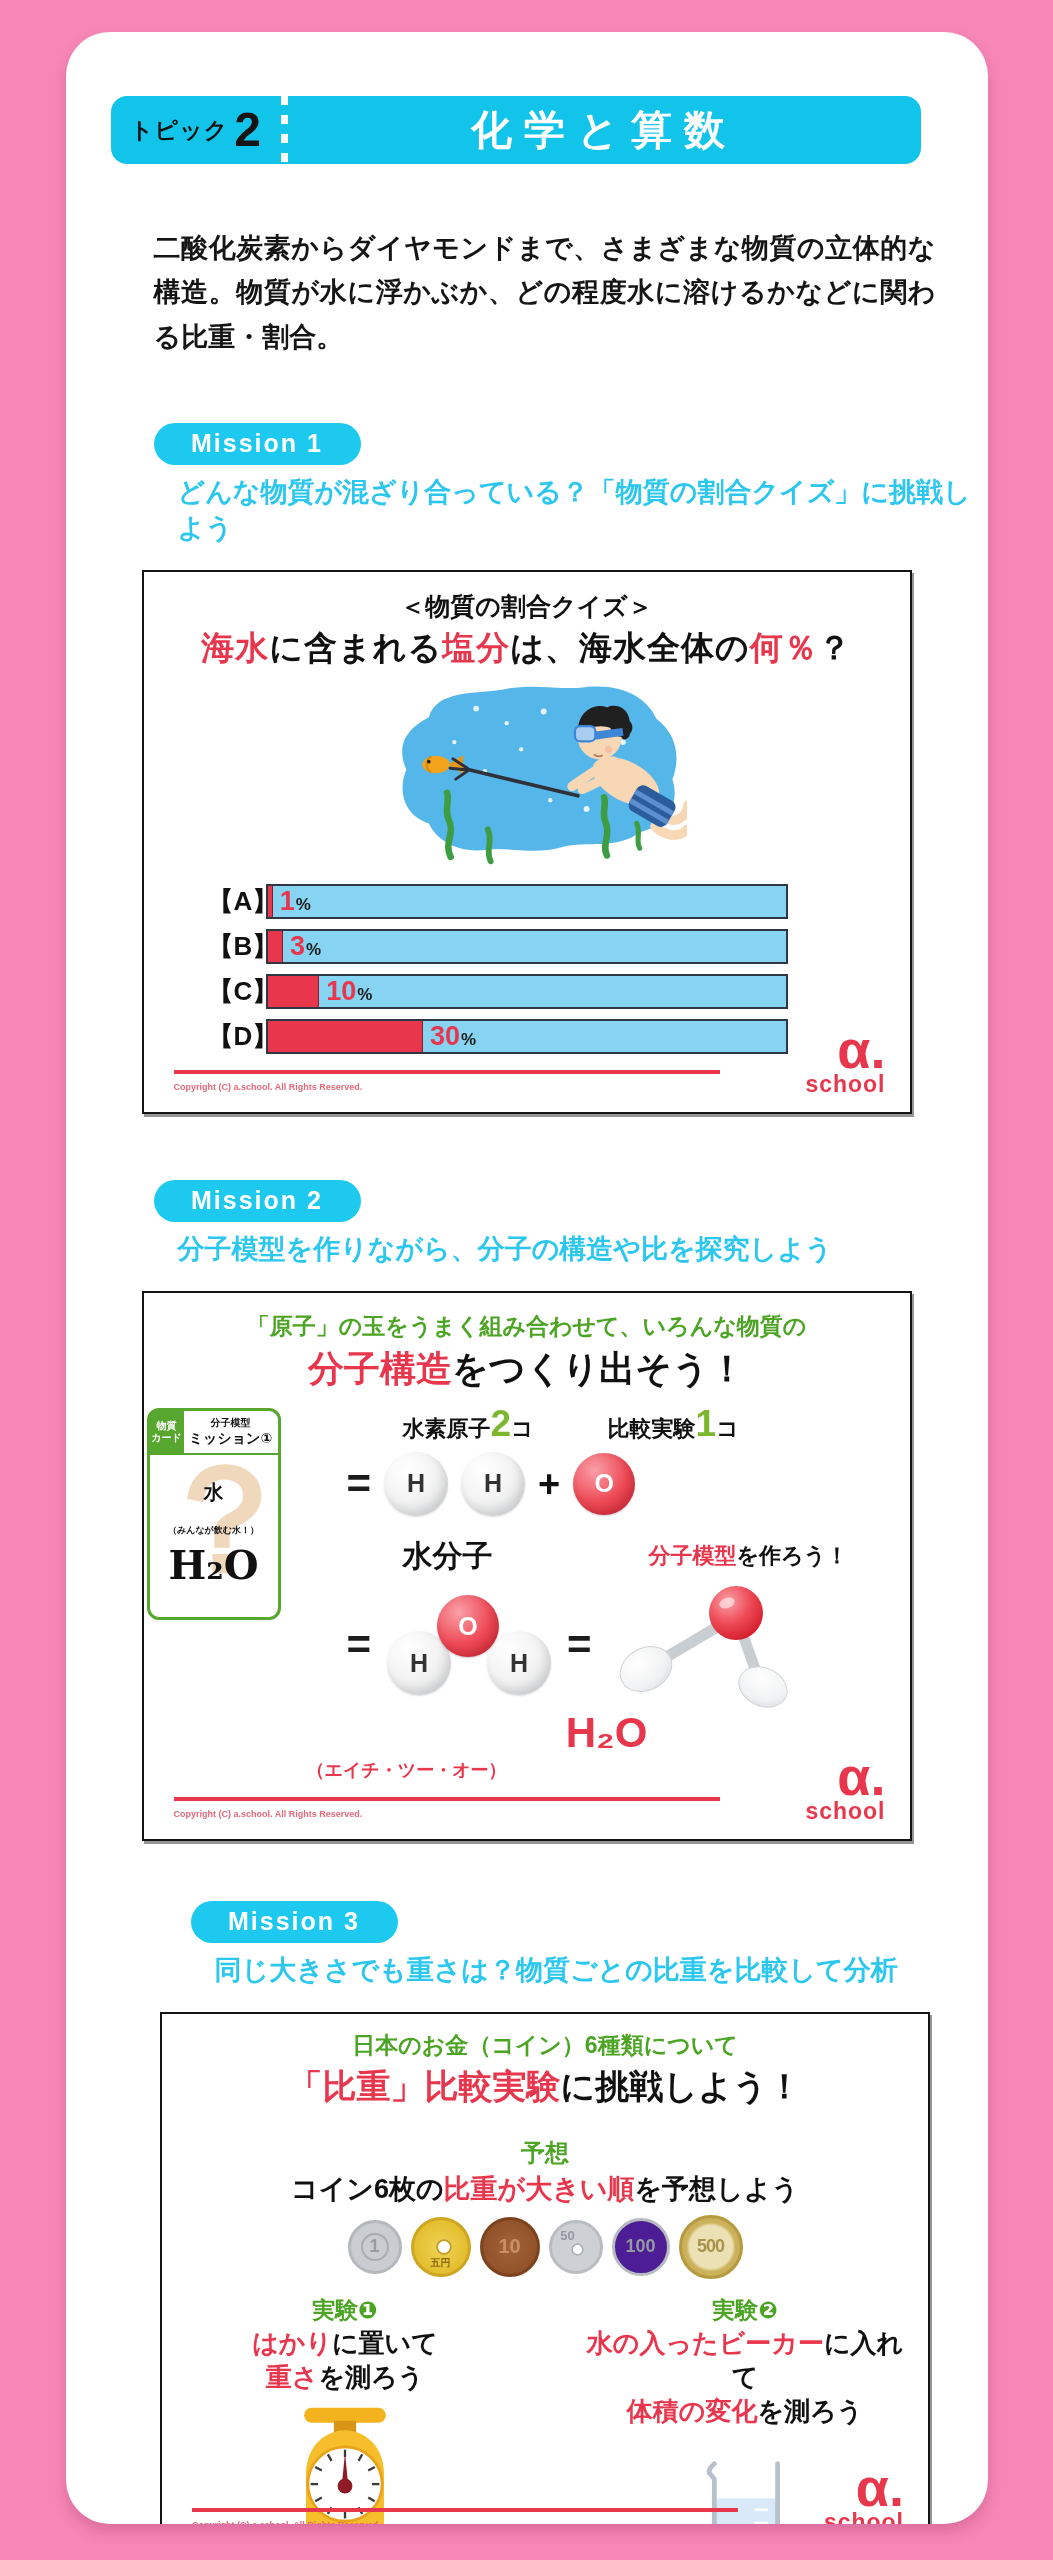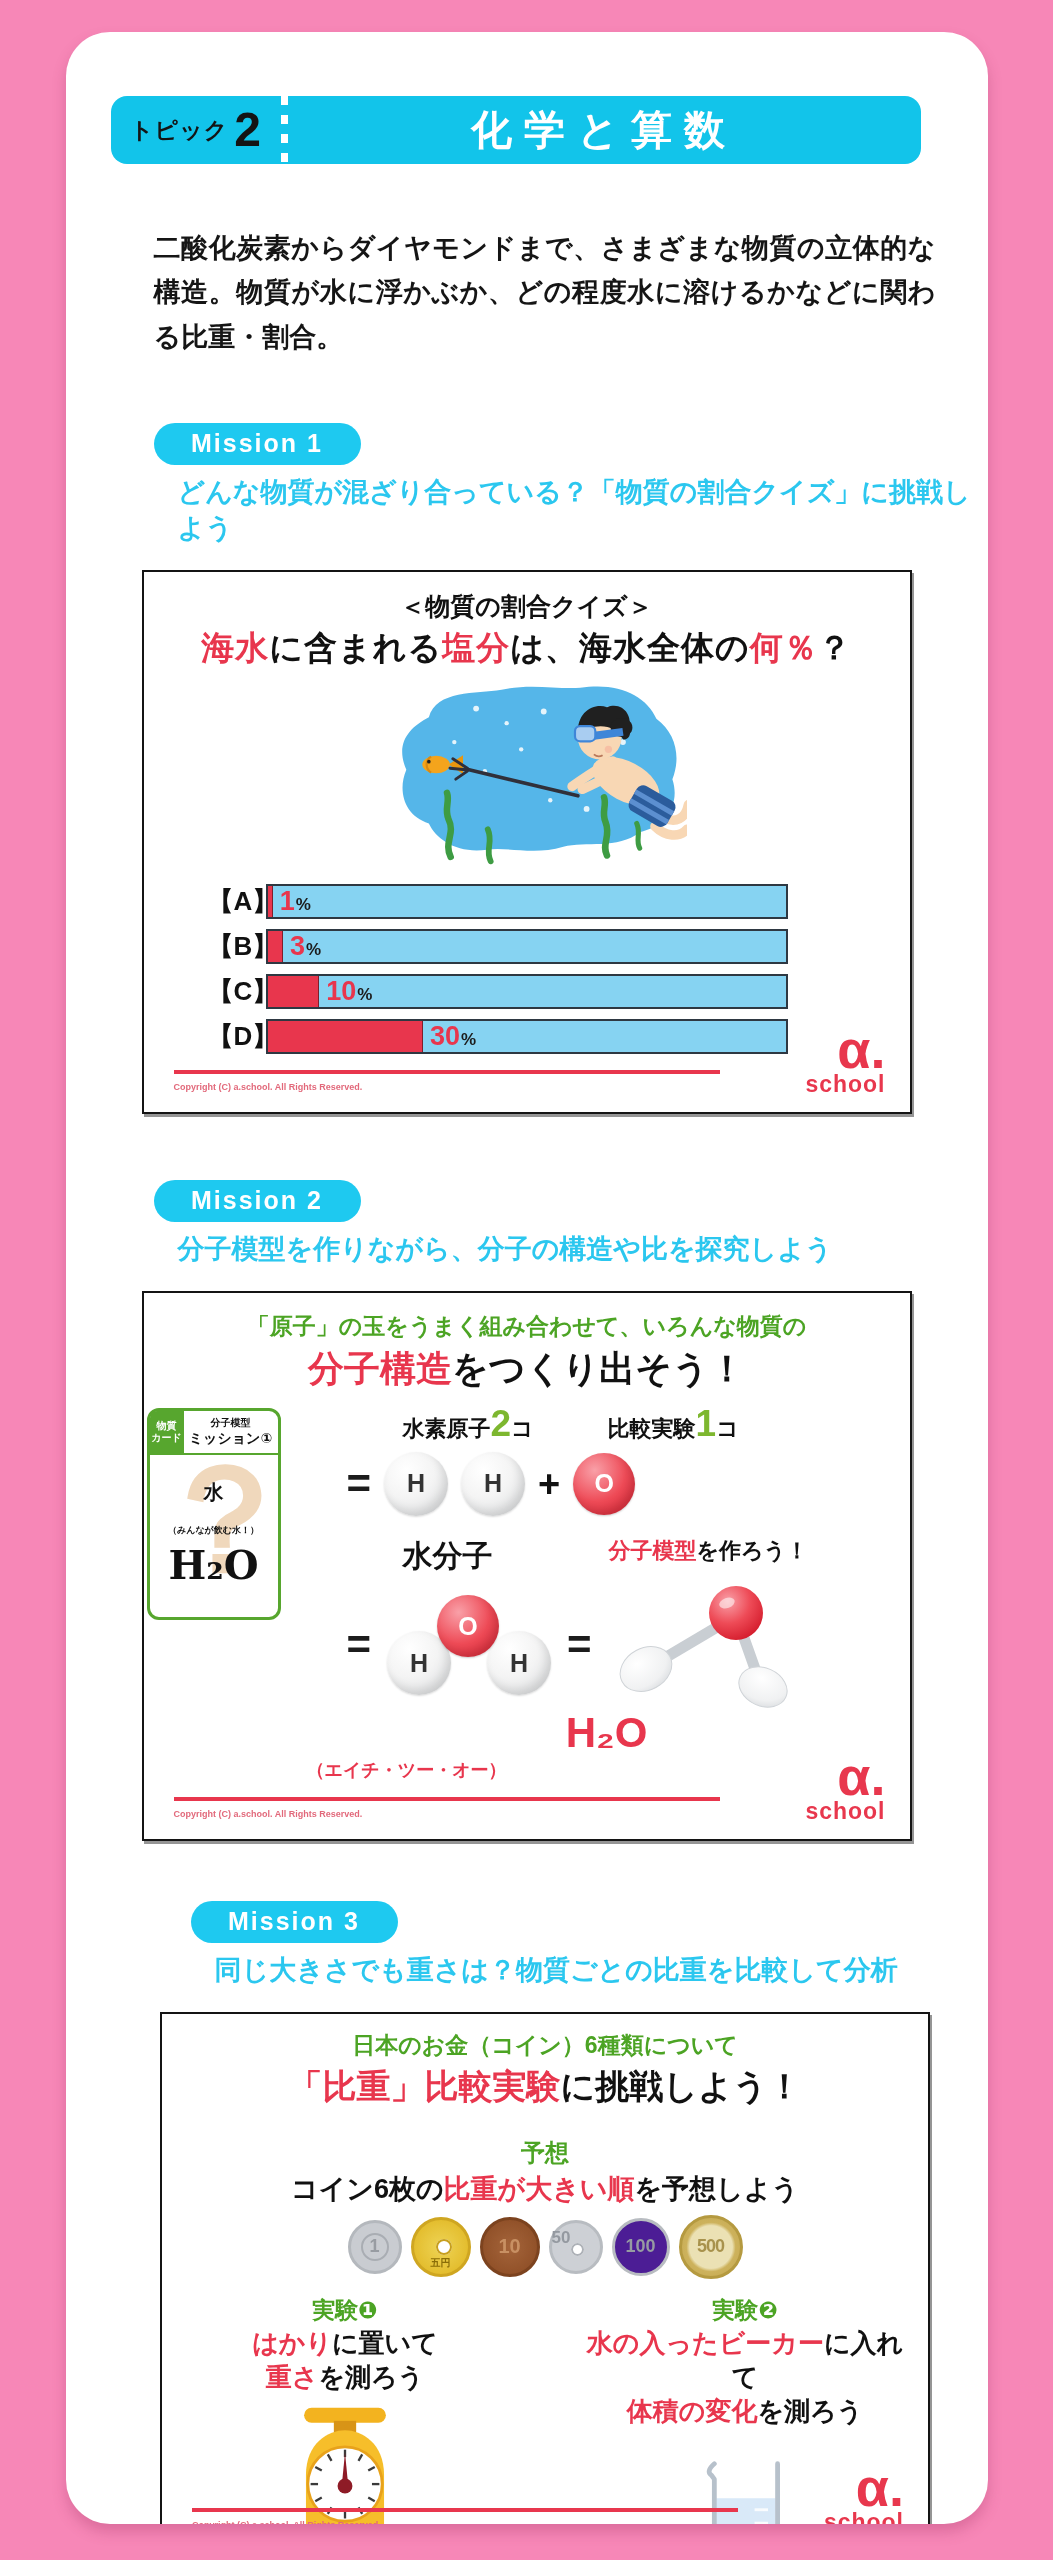--- a/index.html
+++ b/index.html
@@ -126,21 +126,21 @@
   .eq{ font-size:42px; font-weight:bold; color:#1c1c1c; line-height:1; }
   .plus{ font-size:38px; font-weight:bold; line-height:1; }
   .sphere{ border-radius:50%; display:flex; align-items:center; justify-content:center;
            font-weight:bold; }
   .sphere-h{ width:64px; height:64px; font-size:25px; color:#333;
     background:radial-gradient(circle at 35% 28%, #ffffff 0%, #f4f4f4 45%, #d6d8da 100%);
     box-shadow:inset -4px -5px 9px rgba(0,0,0,0.10), 0 1px 2px rgba(0,0,0,0.15); }
   .sphere-o{ width:62px; height:62px; font-size:25px; color:#fff;
     background:radial-gradient(circle at 35% 28%, #F9A0A8 0%, #EE4B57 52%, #D61F2F 100%);
     box-shadow:inset -4px -5px 9px rgba(0,0,0,0.12), 0 1px 2px rgba(0,0,0,0.2); }
-  .mid-labels{ display:flex; align-items:flex-start; margin-top:20px; }
+  .mid-labels{ display:flex; align-items:center; margin-top:20px;gap:40px; }
   .water-label{ font-size:30px; font-weight:bold; margin-left:96px; }
   .model-label{ font-size:22px; font-weight:bold; margin-left:116px; }
   .mol-row{ display:flex; align-items:center; gap:16px; margin:6px 0 0 40px; }
   .molecule{ position:relative; width:164px; height:100px; }
   .molecule .sphere{ position:absolute; }
   .mol-h1{ left:0; bottom:0; }
   .mol-h2{ right:0; bottom:0; }
   .mol-o{ left:50px; top:0; z-index:2; }
   .s2-formula{ text-align:center; color:#E8364D; font-weight:bold; font-size:42px; margin-top:4px; line-height:1; }
   .s2-reading{ text-align:left; color:#E8364D; font-weight:bold; font-size:18px; margin-top:4px; }
@@ -157,21 +157,21 @@
   .coin-1{ width:54px; height:54px; background:#C9CCD1; border:3px solid #B4B8BD; }
   .coin-1 .c-ring{ width:28px; height:28px; border:2px solid #A9ADB3; border-radius:50%;
     display:flex; align-items:center; justify-content:center; color:#989CA2; font-size:18px; font-weight:bold; }
   .coin-5{ width:60px; height:60px; background:radial-gradient(circle,#EED455 0%,#E3BC2C 75%); border:3px solid #CFA621; }
   .coin-5 .c-hole{ position:absolute; top:19px; left:22px; width:16px; height:16px; background:#fff; border-radius:50%; box-shadow:inset 0 0 0 2px #C79F1E; }
   .coin-5 .c-txt{ position:absolute; bottom:4px; left:0; right:0; text-align:center; font-size:10px; color:#8A6D07; font-weight:bold; }
   .coin-10{ width:60px; height:60px; background:radial-gradient(circle,#A4643A 0%,#8F4F27 80%); border:3px solid #7C431F;
             color:#C89063; font-size:20px; }
   .coin-50{ width:54px; height:54px; background:#CDD0D5; border:3px solid #B8BCC1; }
   .coin-50 .c-hole{ position:absolute; top:20px; left:19px; width:13px; height:13px; background:#fff; border-radius:50%; box-shadow:inset 0 0 0 2px #AEB2B8; }
-  .coin-50 .c-txt{ position:absolute; top:5px; left:0; right:16px; font-size:17px; color:#9499A0; font-weight:bold; }
+  .coin-50 .c-txt{ position:absolute; top:5px; left:0; right:16px; text-align:center; font-size:13px; color:#9499A0; font-weight:bold; }
   .coin-100{ width:58px; height:58px; background:#4c1d95; border:3px solid #B8BCC1; color:#969BA2; font-size:18px; }
   .coin-500{ width:64px; height:64px; color:#A8924C; font-size:18px; letter-spacing:-1px;
     background:radial-gradient(circle,#EBE1B4 0%,#EBE1B4 52%,#CDB25C 60%,#C3A74E 100%);
     border:3px solid #B59A40; }
   .exp-grid{ display:flex; justify-content:center; gap:64px; margin-top:16px; }
   .exp-col{ width:336px; text-align:center; }
   .exp-title{ color:#4CA424; font-size:23px; font-weight:bold; }
   .exp-line{ font-size:26px; font-weight:bold; line-height:1.32; }
   .exp-fig{ margin-top:12px; display:flex; justify-content:center; align-items:flex-end; height:132px; }
 </style>

